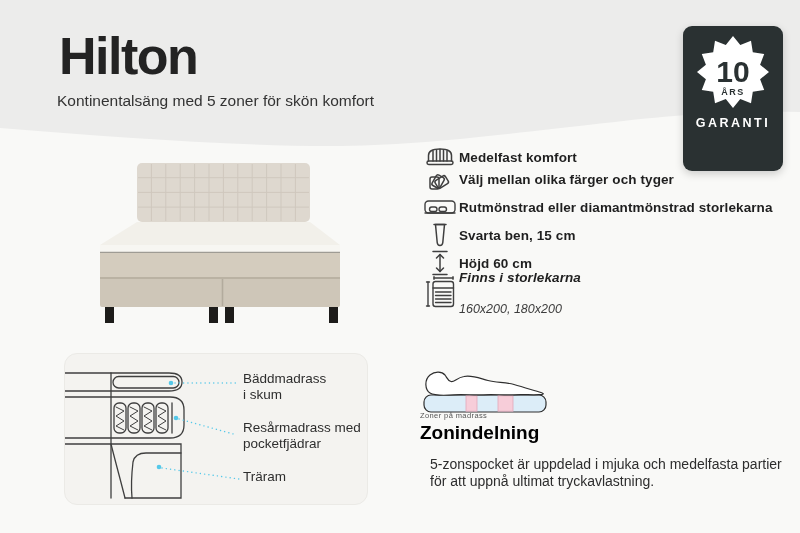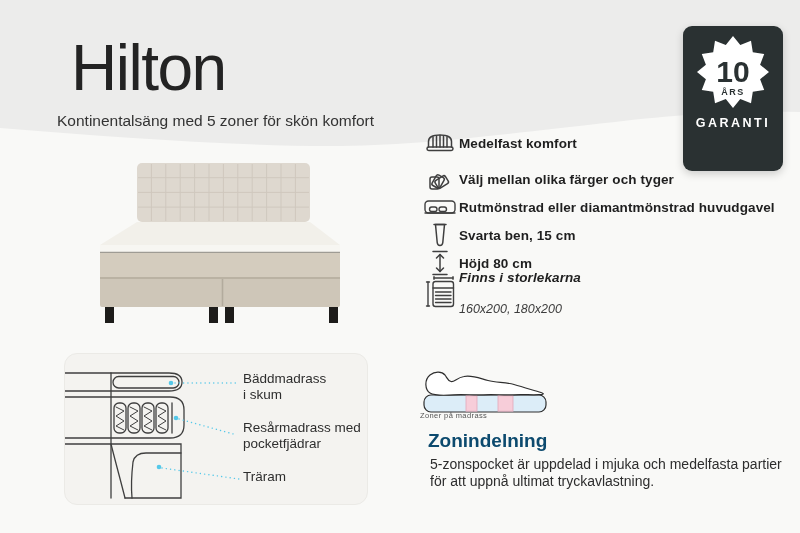--- a/index.html
+++ b/index.html
@@ -4,21 +4,21 @@
 <style>
   html,body{margin:0;padding:0;background:#e9e9e9;}
   .canvas{
     position:relative;width:800px;height:533px;overflow:hidden;
     background:#f9f9f7;
     font-family:"Liberation Sans","DejaVu Sans",sans-serif;
     color:#222;
   }
   .header-wave{position:absolute;top:0;left:0;}
   .header-block{position:absolute;left:55px;top:24px;}
-  .title{margin:16px;font-size:64px;line-height:56px;font-weight:400;letter-spacing:-1.5px;color:#232323;}
+  .title{margin:4px;font-size:52px;line-height:56px;font-weight:700;letter-spacing:-1.5px;color:#232323;}
   .subtitle{margin:8px 0 0 2px;font-size:15.5px;color:#333;}
   
   .badge{position:absolute;left:683px;top:26px;width:100px;height:145px;
     background:#2a3132;border-radius:9px;box-shadow:0 3px 8px rgba(0,0,0,.18);}
   .badge svg{display:block;}
   
   .bed{position:absolute;left:95px;top:150px;}
   
   .features{position:absolute;left:424px;top:0;margin:0;padding:0;list-style:none;width:360px;}
   .feature{position:absolute;left:0;display:flex;align-items:center;height:28px;}
@@ -32,21 +32,21 @@
     background:#f4f3f0;border:1px solid #ebeae6;border-radius:13px;box-sizing:border-box;overflow:hidden;}
   .card svg{position:absolute;left:0;top:0;}
   .diag-label{position:absolute;font-size:13.5px;line-height:16px;color:#2e2e2e;white-space:pre-line;}
   .lbl-topper{left:178px;top:17px;}
   .lbl-springs{left:178px;top:66px;}
   .lbl-frame{left:178px;top:115px;}
   
   .zone-illustration{position:absolute;left:420px;top:364px;}
   .zone-caption{position:absolute;left:420px;top:411px;width:135px;
     font-size:7.5px;letter-spacing:.4px;color:#555;}
-  .zone-heading{position:absolute;left:420px;top:422px;margin:8px;font-size:19px;font-weight:800;color:#0c4a6e;}
+  .zone-heading{position:absolute;left:420px;top:422px;margin:0;font-size:19px;font-weight:800;color:#000000;}
   .zone-body{position:absolute;left:420px;top:446px;margin:10px;font-size:14px;line-height:17px;
     color:#2d2d2d;white-space:pre-line;}
 </style>
 </head>
 <body>
 
 <div class="canvas">
 
   <svg class="header-wave" width="800" height="150" viewBox="0 0 800 150" aria-hidden="true">
     <path d="M0,0 H800 V112 C735,111 685,114 615,122 C495,135 420,146 330,146 C235,146 110,137 0,128 Z" fill="#ececeb"></path>
@@ -97,21 +97,21 @@
 
     <g fill="#1d1c1a">
       <rect x="10" y="157" width="9" height="16"></rect>
       <rect x="114" y="157" width="9" height="16"></rect>
       <rect x="130" y="157" width="9" height="16"></rect>
       <rect x="234" y="157" width="9" height="16"></rect>
     </g>
   </svg>
 
   <ul class="features">
-    <li class="feature" style="top:129px">
+    <li class="feature" style="top:143px">
       <span class="ficon">
         <svg width="28" height="24" viewBox="0 0 28 24" fill="none" stroke="#3f3f3f" stroke-width="1.5" stroke-linecap="round">
           <path d="M2.5,16 V10.5 Q2.5,4 14,4 Q25.5,4 25.5,10.5 V16"></path>
           <line x1="7" y1="6" x2="7" y2="16"></line>
             <line x1="10.5" y1="4.8" x2="10.5" y2="16"></line>
           <line x1="14" y1="4.4" x2="14" y2="16"></line>
             <line x1="17.5" y1="4.8" x2="17.5" y2="16"></line>
           <line x1="21" y1="6" x2="21" y2="16"></line>
           <rect x="1" y="16" width="26" height="3.5" rx="1.7"></rect>
         </svg>
@@ -130,42 +130,42 @@
     </li>
     <li class="feature" style="top:193px">
       <span class="ficon">
         <svg width="32" height="20" viewBox="0 0 32 20" fill="none" stroke="#3f3f3f" stroke-width="1.4" stroke-linecap="round">
           <rect x="1" y="4" width="30" height="12" rx="3.5"></rect>
           <rect x="5.5" y="10" width="7.5" height="4.5" rx="2.2"></rect>
           <rect x="15" y="10" width="7.5" height="4.5" rx="2.2"></rect>
           <line x1="1" y1="16" x2="31" y2="16"></line>
         </svg>
       </span>
-      <div class="ftext"><span class="flabel">Rutmönstrad eller diamantmönstrad huvudgavel</span></div>
+      <div class="ftext"><span class="flabel">Rutmönstrad eller diamantmönstrad storlekarna</span></div>
     </li>
     <li class="feature" style="top:221px">
       <span class="ficon">
         <svg width="24" height="26" viewBox="0 0 24 26" fill="none" stroke="#3f3f3f" stroke-width="1.5" stroke-linecap="round" stroke-linejoin="round">
           <line x1="6" y1="2.5" x2="18" y2="2.5"></line>
           <path d="M7.5,2.5 H16.5 L14.8,20.5 Q14.5,23.5 12,23.5 Q9.5,23.5 9.2,20.5 Z"></path>
         </svg>
       </span>
       <div class="ftext"><span class="flabel">Svarta ben, 15 cm</span></div>
     </li>
     <li class="feature" style="top:249px">
       <span class="ficon">
         <svg width="22" height="28" viewBox="0 0 22 28" fill="none" stroke="#3f3f3f" stroke-width="1.5" stroke-linecap="round" stroke-linejoin="round">
           <line x1="4" y1="2.5" x2="18" y2="2.5"></line>
           <line x1="4" y1="25.5" x2="18" y2="25.5"></line>
           <line x1="11" y1="5.5" x2="11" y2="22.5"></line>
           <polyline points="7.5,9 11,5.5 14.5,9"></polyline>
           <polyline points="7.5,19 11,22.5 14.5,19"></polyline>
         </svg>
       </span>
-      <div class="ftext"><span class="flabel">Höjd 80 cm</span></div>
+      <div class="ftext"><span class="flabel">Höjd 60 cm</span></div>
     </li>
     <li class="feature f6" style="top:278px">
       <span class="ficon">
         <svg width="30" height="32" viewBox="0 0 30 32" fill="none" stroke="#3f3f3f" stroke-width="1.4" stroke-linecap="round">
           <line x1="9" y1="2" x2="28" y2="2"></line>
             <line x1="9" y1="0.8" x2="9" y2="3.2"></line>
             <line x1="28" y1="0.8" x2="28" y2="3.2"></line>
           <line x1="3" y1="6" x2="3" y2="30"></line>
             <line x1="1.5" y1="6" x2="4.5" y2="6"></line>
             <line x1="1.5" y1="30" x2="4.5" y2="30"></line>

